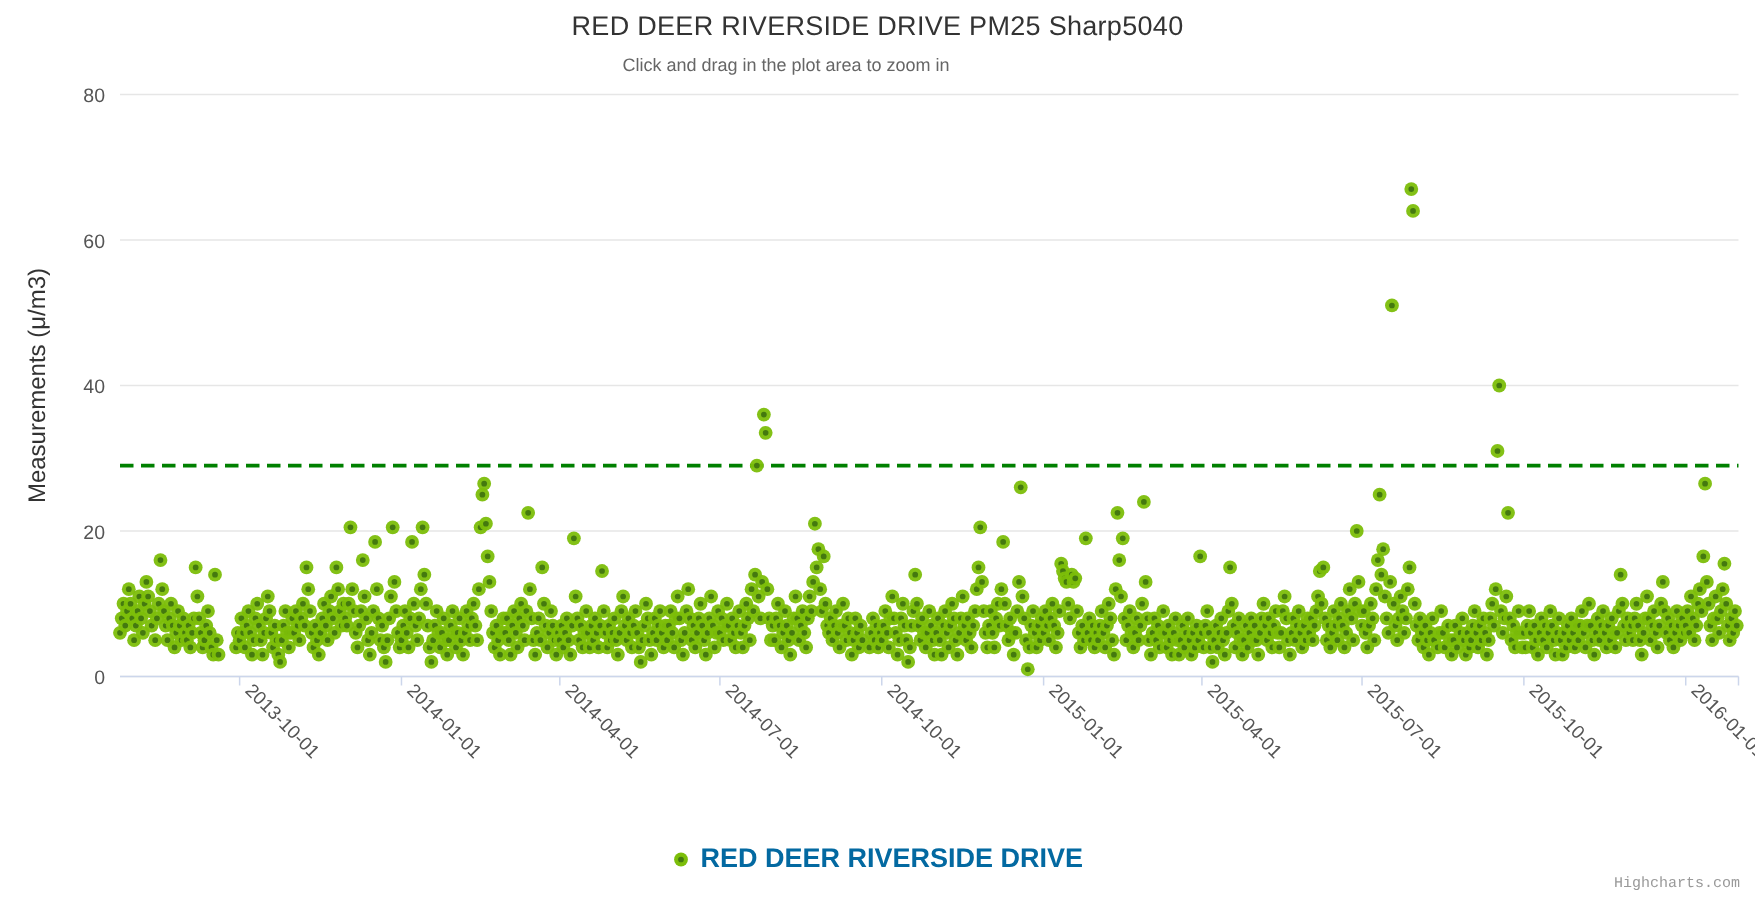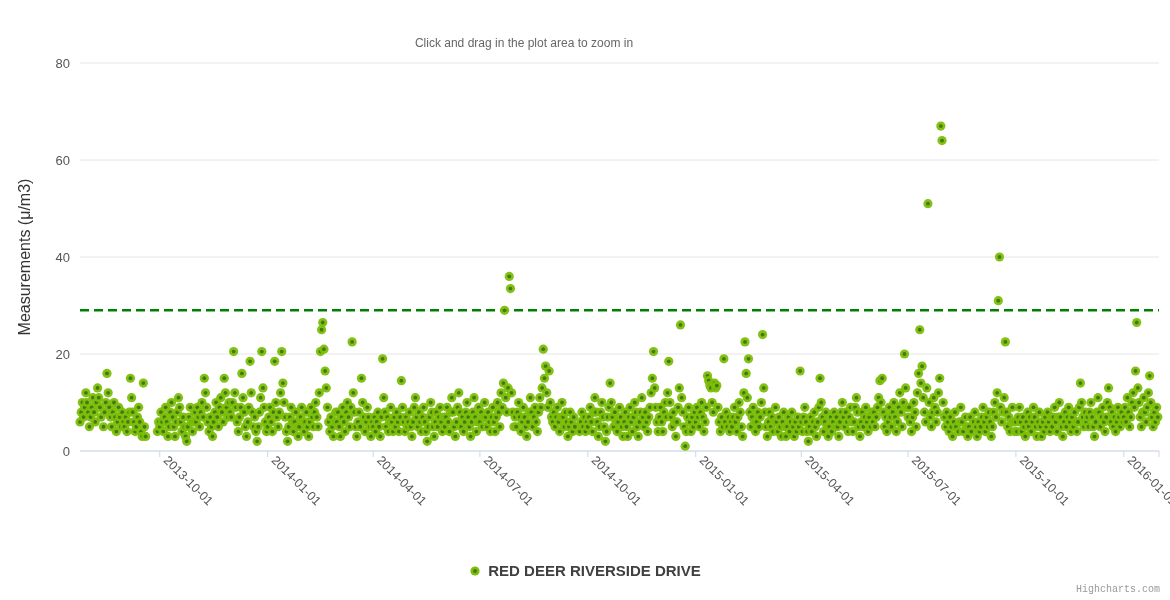--- a/index.html
+++ b/index.html
@@ -19,31 +19,32 @@
     position:absolute;top:36px;left:0;width:1048px;
     text-align:center;font-size:12px;color:#666666;
   }
   #plot-svg{position:absolute;top:0;left:0;}
   #legend{
     position:absolute;top:562px;left:0;width:1170px;
     display:flex;justify-content:center;align-items:center;gap:7px;
     cursor:pointer;
   }
   #legend-label{
-    font-size:15px;font-weight:bold;color:#404040;
+    font-size:18px;font-weight:bold;color:#0369a1;
   }
   #credit{
     position:absolute;right:10px;bottom:5px;
     font-size:10px;color:#999999;cursor:pointer;font-family:Liberation Mono, monospace;
   }
 </style>
 </head>
 <body>
 
 <div id="frame">
+  <div id="chart-title" style="color: rgb(51, 51, 51);">RED DEER RIVERSIDE DRIVE PM25 Sharp5040</div>
   <div id="chart-subtitle" style="color: rgb(102, 102, 102);">Click and drag in the plot area to zoom in</div>
 
   <svg id="plot-svg" width="1170" height="600" viewBox="0 0 1170 600">
       <g>
         <line x1="80" x2="1159" y1="451" y2="451" stroke="#e6e6e6" stroke-width="1"></line>
         <text x="70" y="456" text-anchor="end" fill="#555555" font-size="13px">0</text>
         <line x1="80" x2="1159" y1="354" y2="354" stroke="#e6e6e6" stroke-width="1"></line>
         <text x="70" y="359" text-anchor="end" fill="#555555" font-size="13px">20</text>
         <line x1="80" x2="1159" y1="257" y2="257" stroke="#e6e6e6" stroke-width="1"></line>
         <text x="70" y="262" text-anchor="end" fill="#555555" font-size="13px">40</text>

